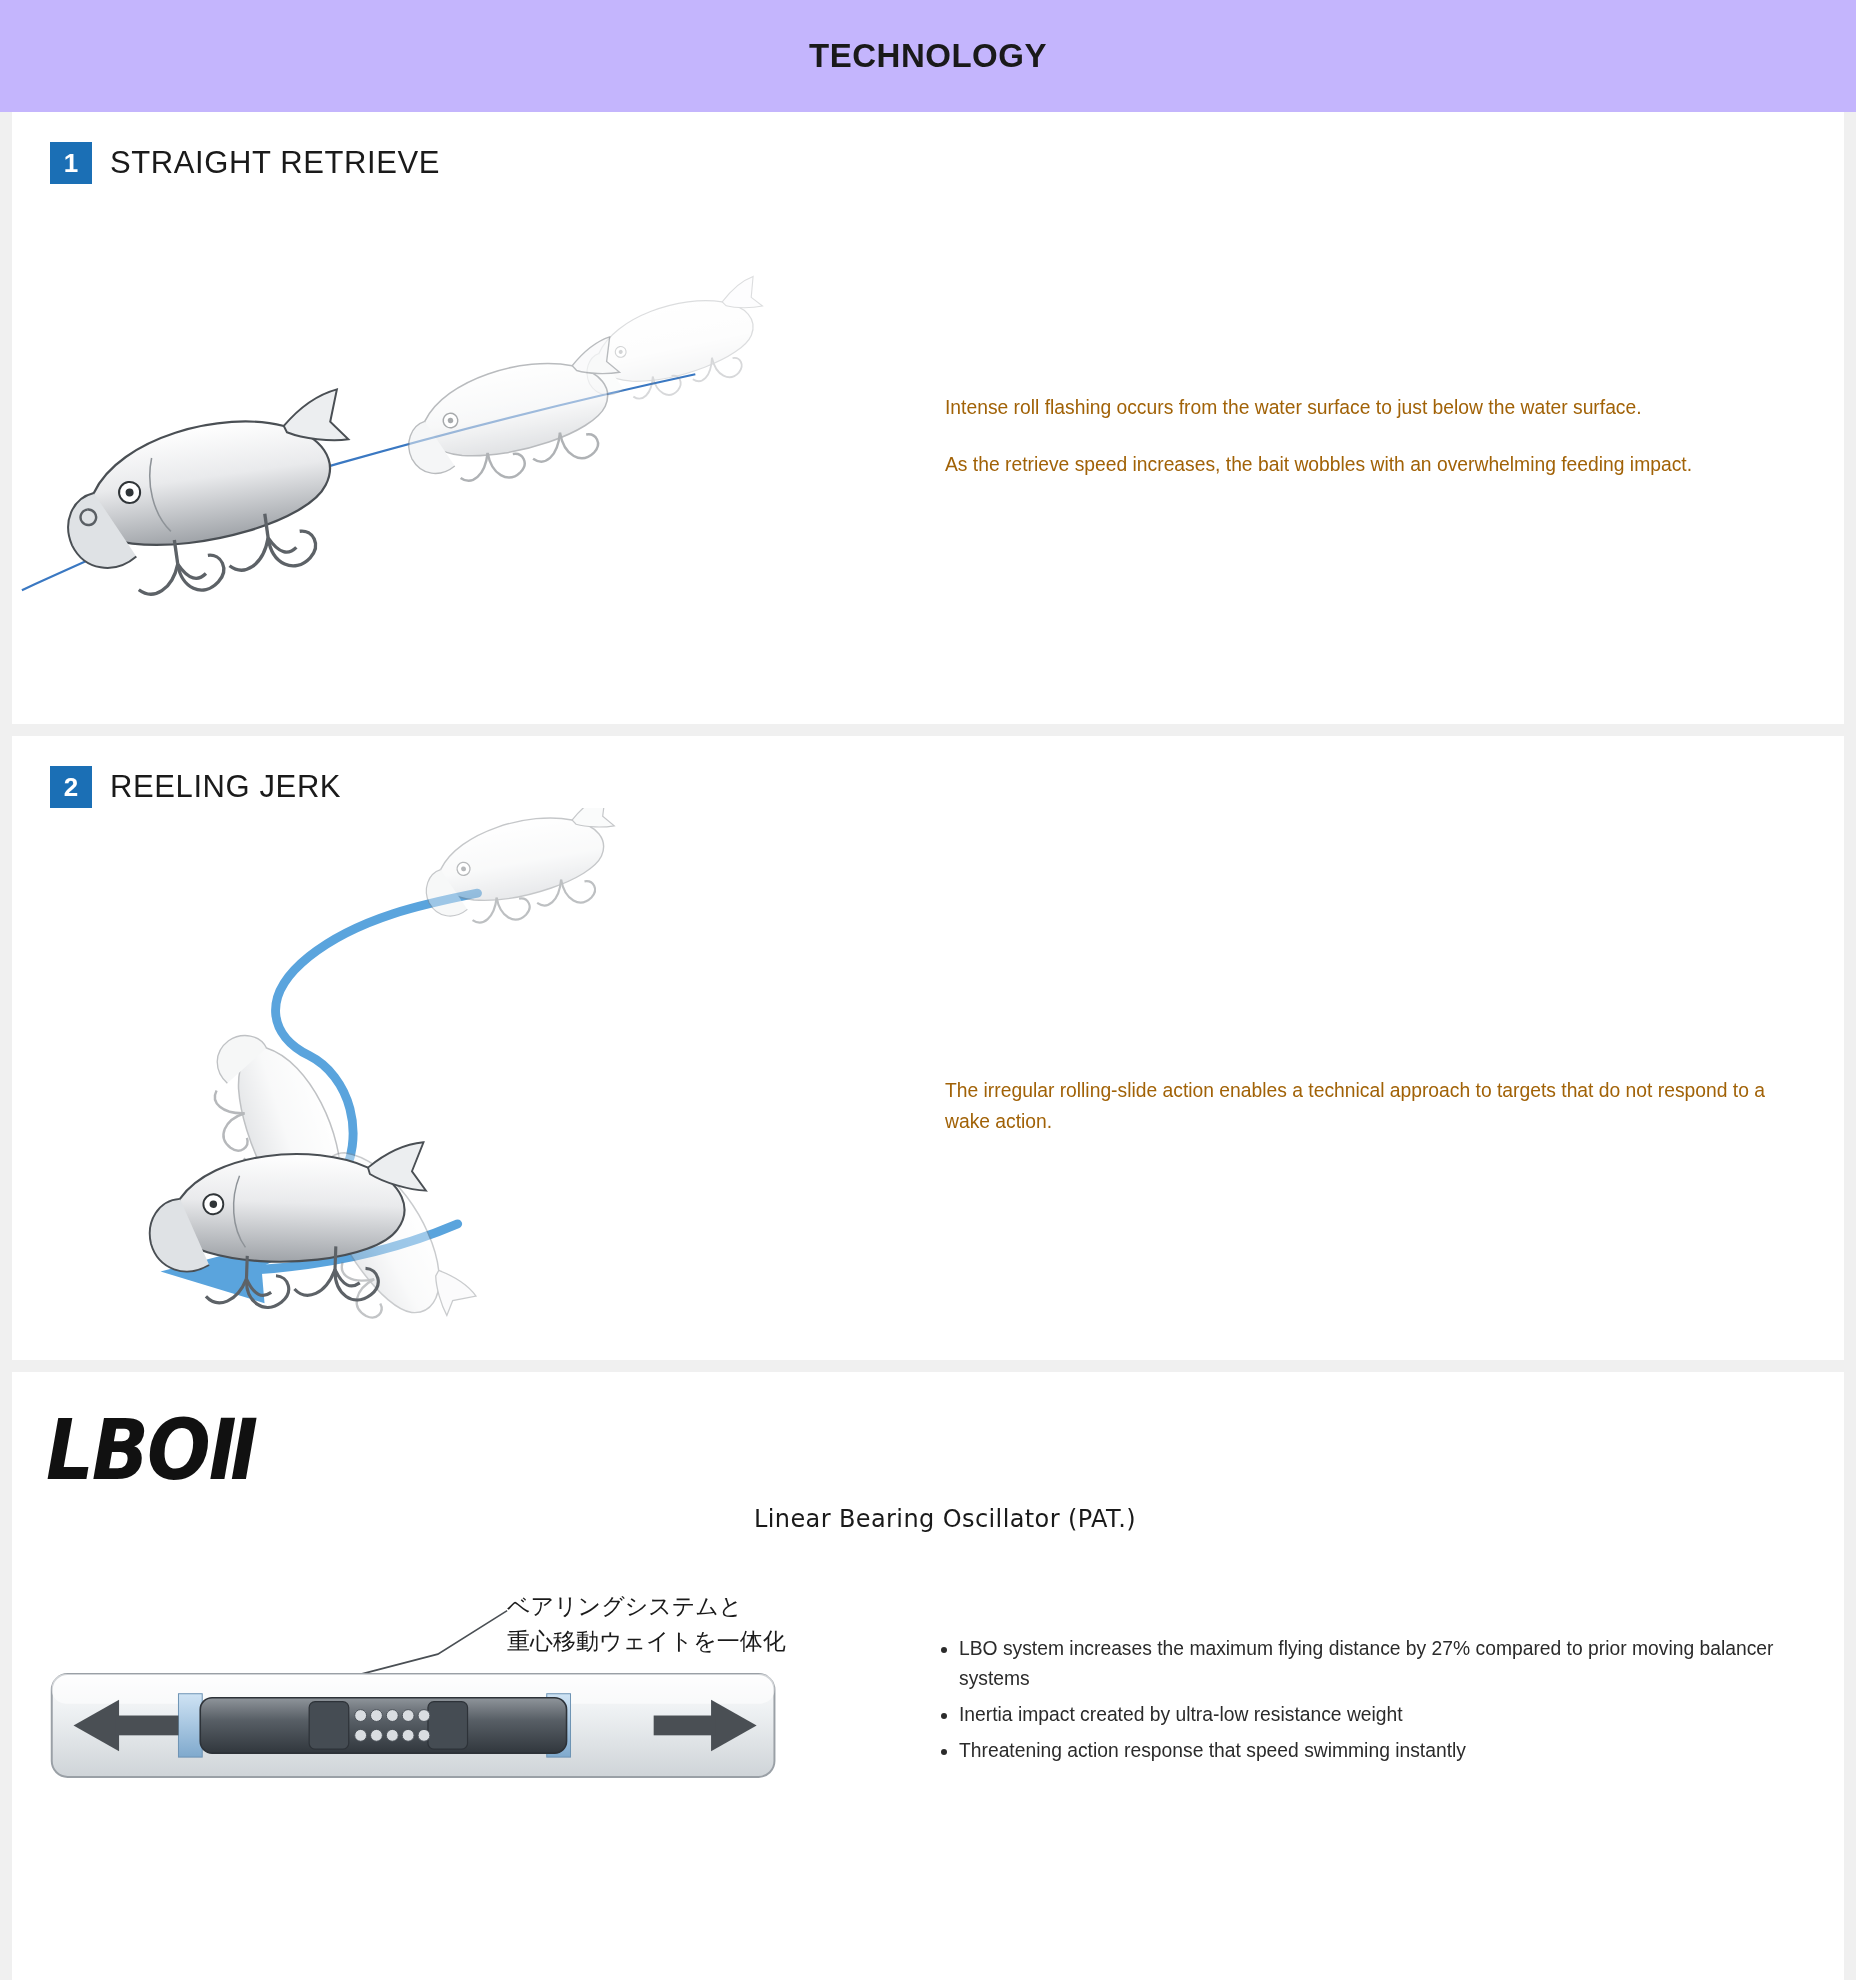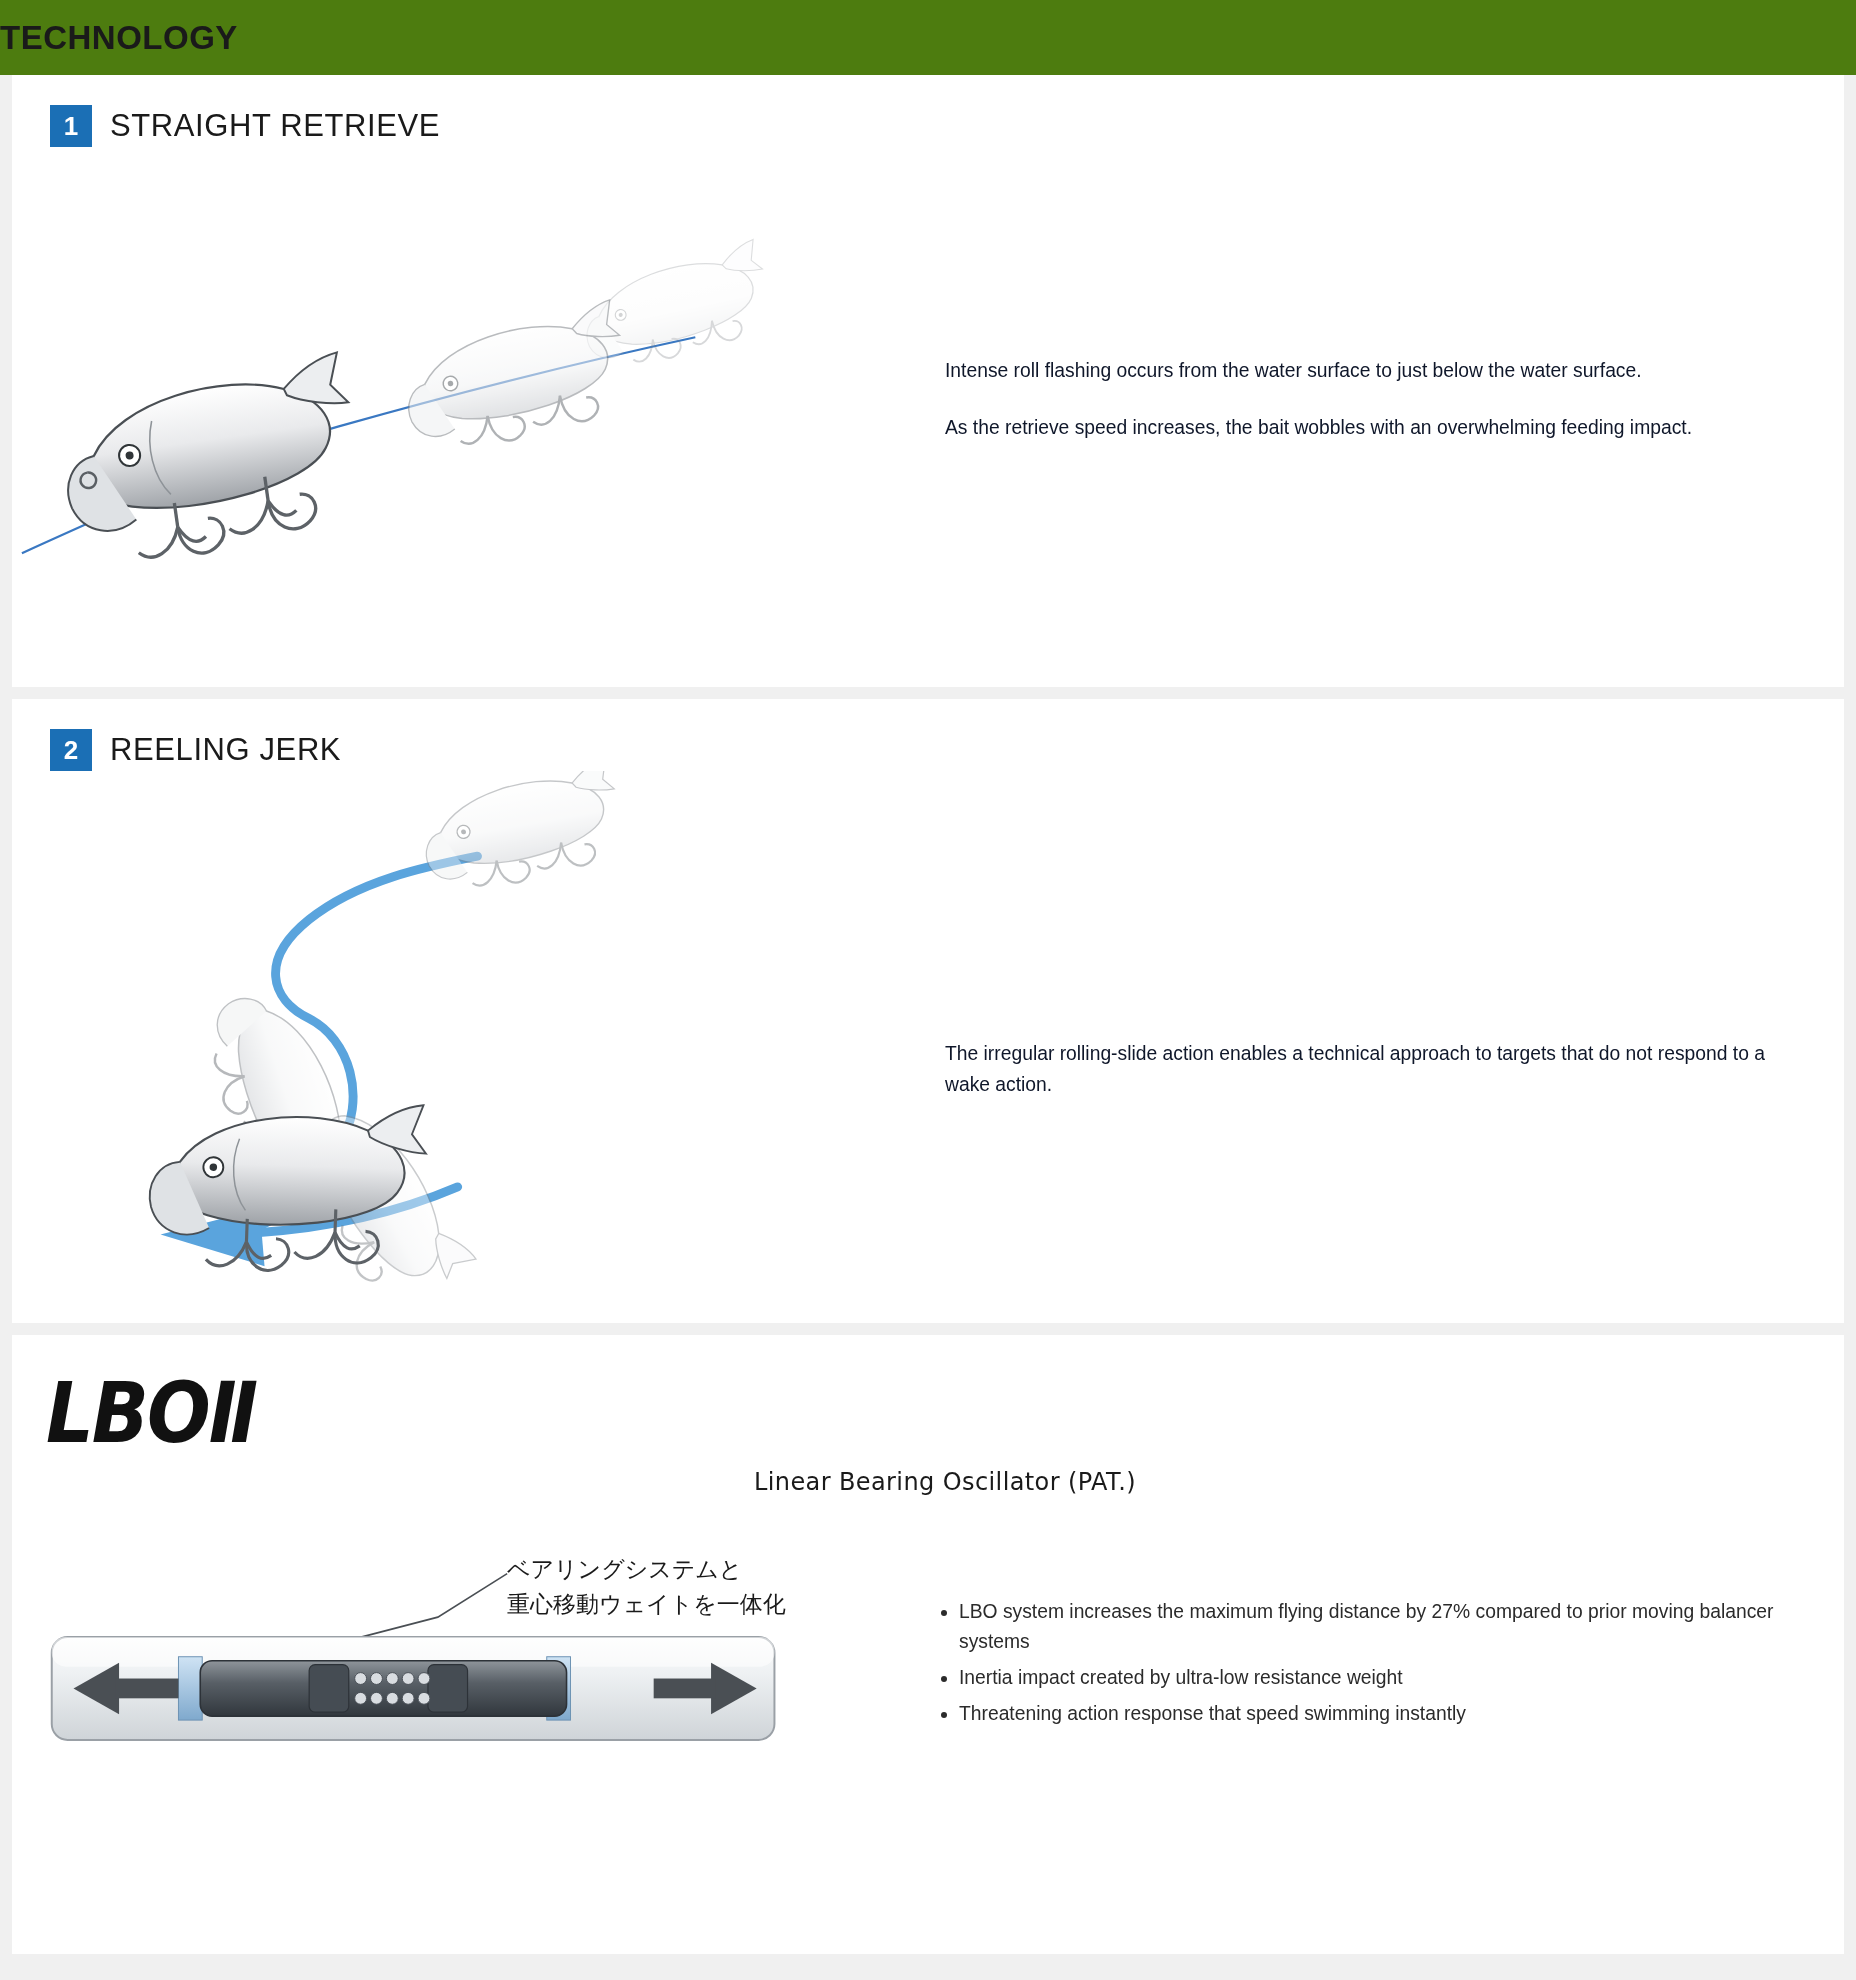--- a/index.html
+++ b/index.html
@@ -16,25 +16,25 @@
   }
   .page {
     width: 1856px;
     height: 1980px;
     position: relative;
     background: #f0f0f0;
     box-sizing: border-box;
   }
   
   .header {
-    height: 75px;
-    background: #4d7c0f;
+    height: 112px;
+    background: #c4b5fd;
     display: flex;
     align-items: center;
-    justify-content: flex-start;
+    justify-content: center;
   }
   .header-title {
     font-size: 33px;
     font-weight: bold;
     letter-spacing: 0.5px;
     color: #1a1a1a;
   }
   
   .section {
     background: #ffffff;
@@ -80,21 +80,21 @@
     flex: 0 0 auto;
   }
   .copy {
     flex: 1 1 auto;
     padding-left: 12px;
     padding-right: 59px;
   }
   .copy p {
     font-size: 19.3px;
     line-height: 1.62;
-    color: #0f172a;
+    color: #a16207;
     margin: 0 0 26px 0;
     max-width: 832px;
   }
   .copy p:last-child { margin-bottom: 0; }
 
   
   .sec1 .sec-body { padding-top: 10px; }
   .sec1 .illus { width: 921px; height: 416px; }
   .sec1 .copy { padding-top: 198px; }
 

